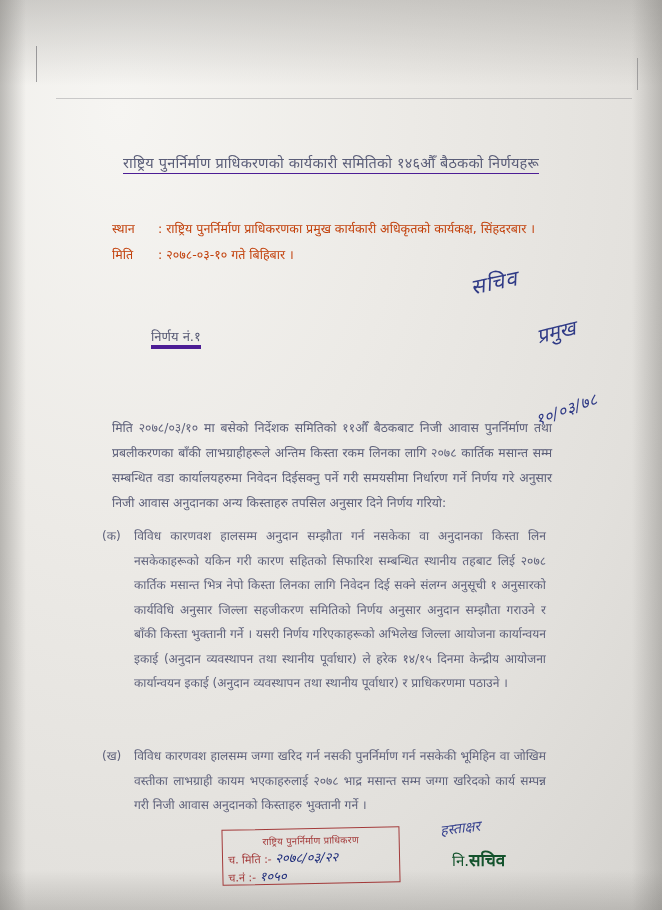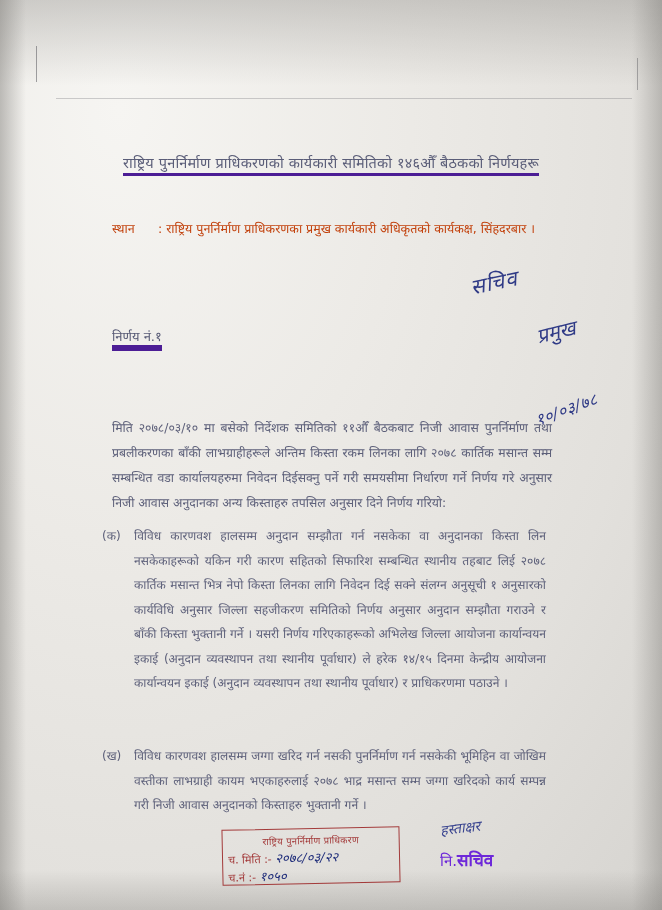--- a/index.html
+++ b/index.html
@@ -69,21 +69,21 @@
     position: absolute;
     left: 0; right: 0;
     top: 152px;
     text-align: center;
     font-size: 14.5px;
     letter-spacing: 0.2px;
     color: #5a5d78;
     font-family: "DejaVu Sans", sans-serif;
   }
   .doc-title span {
-    border-bottom: 3px solid #4c1d95;
+    border-bottom: 1px solid #4c1d95;
     padding-bottom: 2px;
   }
 
   .meta {
     position: absolute;
     left: 112px;
     top: 216px;
     font-size: 12.5px;
     line-height: 26px;
     color: #c2410c;
@@ -92,22 +92,23 @@
   .meta-label { display: inline-block; width: 46px; }
 
   .section-head {
     position: absolute;
     left: 112px;
     top: 327px;
     font-size: 13px;
     color: #585b76;
   }
   .section-head span {
-    border-bottom: 6px solid #4c1d95;
+    border-bottom: 4px solid #4c1d95;
     padding-bottom: 1px;
+    margin-left: 39px;
   }
 
   .para {
     position: absolute;
     left: 112px;
     width: 440px;
     font-size: 12.3px;
     line-height: 25px;
     text-align: justify;
     color: #5c5f79;
@@ -161,23 +162,23 @@
     position: absolute;
     left: 440px; top: 818px;
     font-size: 14px;
     color: #3a4590;
     font-family: "DejaVu Serif", serif;
     font-style: italic;
     transform: rotate(-7deg);
   }
   .sig-bottom-title {
     position: absolute;
-    left: 440px; top: 848px;
+    left: 452px; top: 848px;
     font-size: 15px;
-    color: #6d28d9;
+    color: #14532d;
   }
   .sig-bottom-title b { font-size: 17px; }
 
   
   .stamp {
     position: absolute;
     left: 222px;
     top: 828px;
     width: 178px;
     height: 56px;
@@ -220,20 +221,24 @@
 
     <div class="doc-title">
       <span>राष्ट्रिय पुनर्निर्माण प्राधिकरणको कार्यकारी समितिको १४६औँ बैठकको निर्णयहरू</span>
     </div>
 
     <div class="meta">
       <div class="meta-row">
         <span class="meta-label">स्थान</span><span>:</span>
         <span>राष्ट्रिय पुनर्निर्माण प्राधिकरणका प्रमुख कार्यकारी अधिकृतको कार्यकक्ष, सिंहदरबार ।</span>
       </div>
+      <div class="meta-row">
+        <span class="meta-label">मिति</span><span>:</span>
+        <span>२०७८-०३-१० गते बिहिबार ।</span>
+      </div>
     </div>
 
     <div class="section-head">
       <span>निर्णय नं.१</span>
     </div>
 
     <div class="para para-intro">मिति २०७८/०३/१० मा बसेको निर्देशक समितिको ११औँ बैठकबाट निजी आवास पुनर्निर्माण तथा प्रबलीकरणका बाँकी लाभग्राहीहरूले अन्तिम किस्ता रकम लिनका लागि २०७८ कार्तिक मसान्त सम्म सम्बन्धित वडा कार्यालयहरुमा निवेदन दिईसक्नु पर्ने गरी समयसीमा निर्धारण गर्ने निर्णय गरे अनुसार निजी आवास अनुदानका अन्य किस्ताहरु तपसिल अनुसार दिने निर्णय गरियो:</div>
 
     <div class="clause clause-ka">
       <span class="marker">(क)</span>

